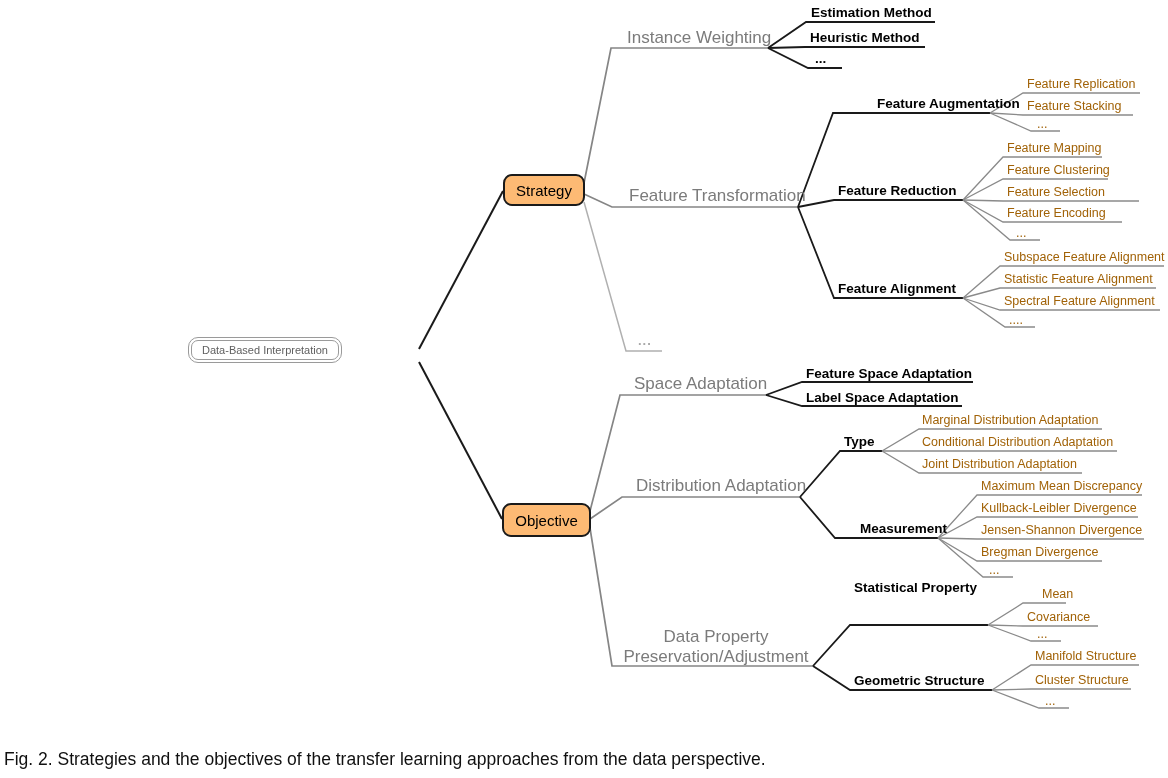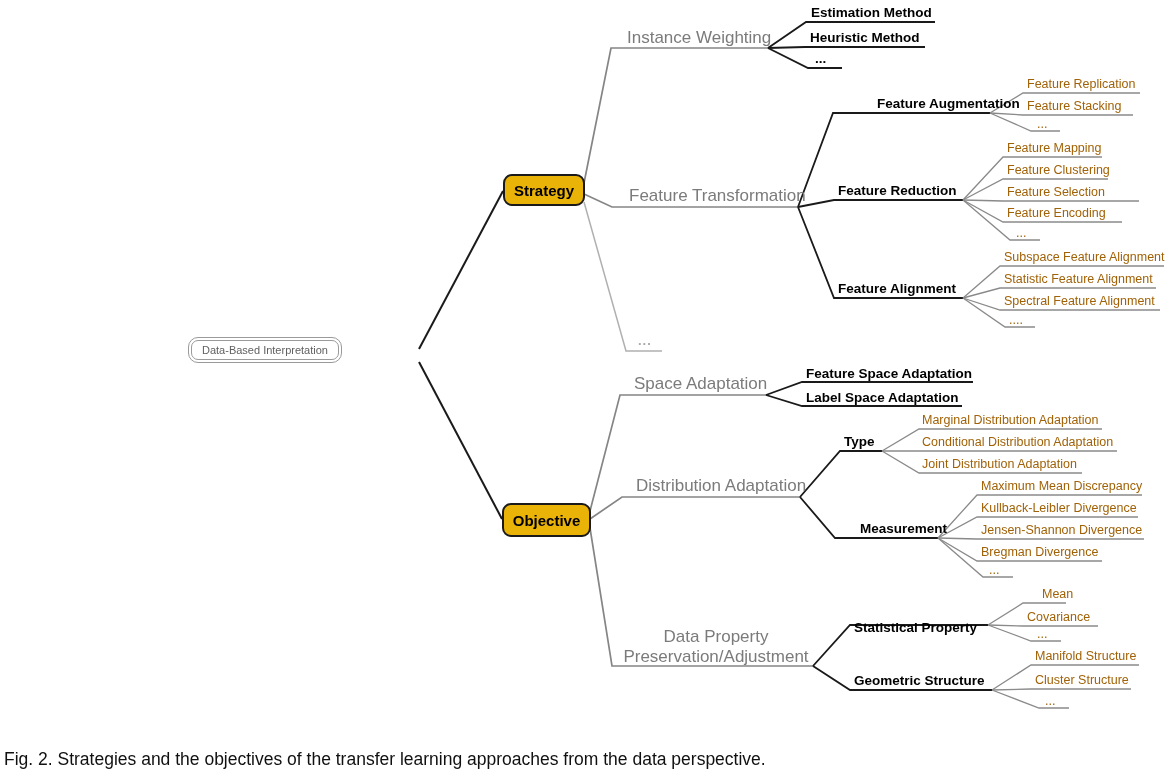--- a/index.html
+++ b/index.html
@@ -7,22 +7,22 @@
           font-family:"Liberation Sans","DejaVu Sans",sans-serif;}
   #edges{position:absolute;left:0;top:0;width:1168px;height:778px;}
   .lbl{position:absolute;white-space:nowrap;line-height:1.15;}
   .branch-gray{font-size:17px;color:#7b7b7b;}
   .leaf-gray{font-size:12.5px;color:#a16207;}
   .branch-bold{font-size:13.5px;font-weight:bold;color:#000;}
   .dots-light{font-size:13px;color:#a8a8a8;font-weight:bold;letter-spacing:1px;}
   .wrap2{white-space:normal;text-align:center;width:196px;}
   .rootbox{position:absolute;left:188px;top:337px;border:1.5px solid #9a9a9a;border-radius:10px;padding:2px;background:#fff;}
   .rootbox .inner{border:1.5px solid #9a9a9a;border-radius:7px;padding:3px 10px;font-size:11px;color:#5f5f5f;white-space:nowrap;}
-  .nodebox{position:absolute;border:2.5px solid #1a1a1a;border-radius:9px;background:#eab308;
-           display:flex;align-items:center;justify-content:center;font-weight:bold;font-size:15px;color:#000;}
+  .nodebox{position:absolute;border:2.5px solid #1a1a1a;border-radius:9px;background:#fdba74;
+           display:flex;align-items:center;justify-content:center;font-weight:normal;font-size:15px;color:#000;}
   #strategy-box{left:503px;top:174px;width:78px;height:28px;}
   #objective-box{left:502px;top:503px;width:85px;height:30px;}
   .caption{position:absolute;left:4px;top:749px;font-size:17.5px;color:#101010;}
 </style>
 </head>
 <body>
 
 <div id="figure">
 
   <svg id="edges" viewBox="0 0 1168 778" xmlns="http://www.w3.org/2000/svg">
@@ -137,21 +137,21 @@
   <div class="lbl leaf-gray" style="left:922px;top:457px;">Joint Distribution Adaptation</div>
 
   <div class="lbl branch-bold" style="left:839px;top:521px;padding-left:21px;">Measurement</div>
   <div class="lbl leaf-gray" style="left:981px;top:479px;text-align:right;">Maximum Mean Discrepancy</div>
   <div class="lbl leaf-gray" style="left:981px;top:501px;">Kullback-Leibler Divergence</div>
   <div class="lbl leaf-gray" style="left:981px;top:523px;">Jensen-Shannon Divergence</div>
   <div class="lbl leaf-gray" style="left:981px;top:545px;">Bregman Divergence</div>
   <div class="lbl leaf-gray" style="left:989px;top:563px;">...</div>
 
   <div class="lbl branch-gray wrap2" style="left:618px;top:627px;">Data Property Preservation/Adjustment</div>
-  <div class="lbl branch-bold" style="left:854px;top:620px;">Statistical Property</div>
+  <div class="lbl branch-bold" style="left:854px;top:580px;">Statistical Property</div>
   <div class="lbl leaf-gray" style="left:1042px;top:587px;text-align:right;">Mean</div>
   <div class="lbl leaf-gray" style="left:1027px;top:610px;">Covariance</div>
   <div class="lbl leaf-gray" style="left:1037px;top:627px;">...</div>
 
   <div class="lbl branch-bold" style="left:854px;top:673px;">Geometric Structure</div>
   <div class="lbl leaf-gray" style="left:1035px;top:649px;">Manifold Structure</div>
   <div class="lbl leaf-gray" style="left:1035px;top:673px;">Cluster Structure</div>
   <div class="lbl leaf-gray" style="left:1045px;top:694px;">...</div>
 
   <div class="caption">Fig. 2. Strategies and the objectives of the transfer learning approaches from the data perspective.</div>

